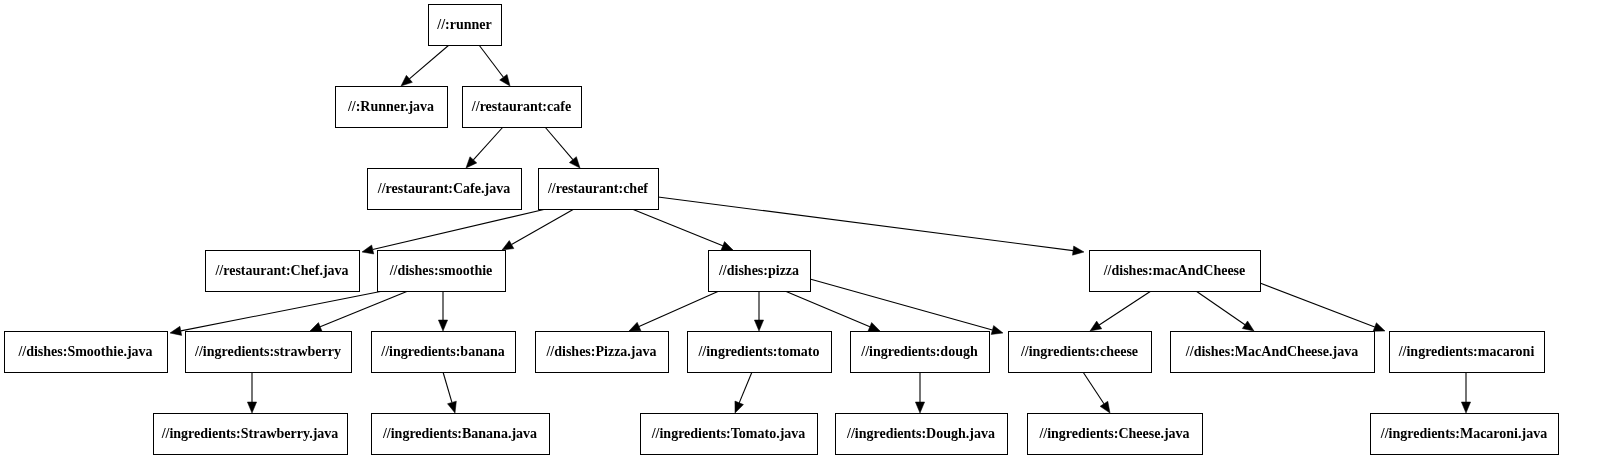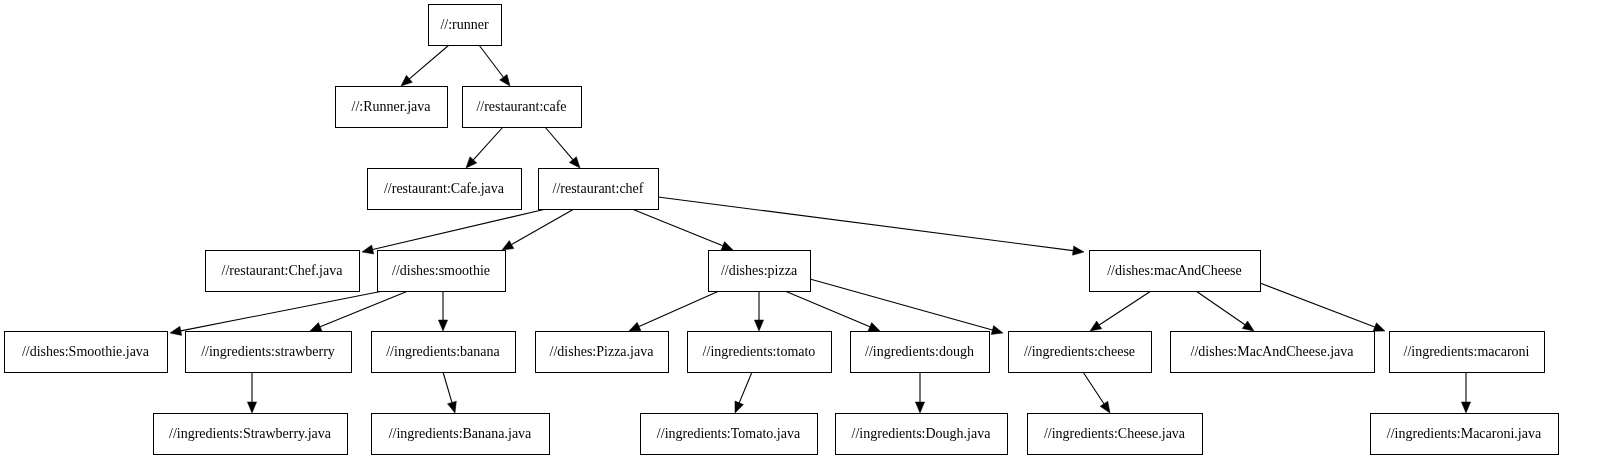--- a/index.html
+++ b/index.html
@@ -11,20 +11,21 @@
   body {
     width: 1600px;
     height: 468px;
     overflow: hidden;
     font-family: "Liberation Serif", "DejaVu Serif", serif;
   }
   #graph-root {
     position: relative;
     width: 1600px;
     height: 468px;
+    font-weight: bold;
   }
   svg#dep-graph {
     display: block;
     width: 1600px;
     height: 468px;
     background: #ffffff;
   }
   .node-box {
     fill: #ffffff;
     stroke: #000000;

